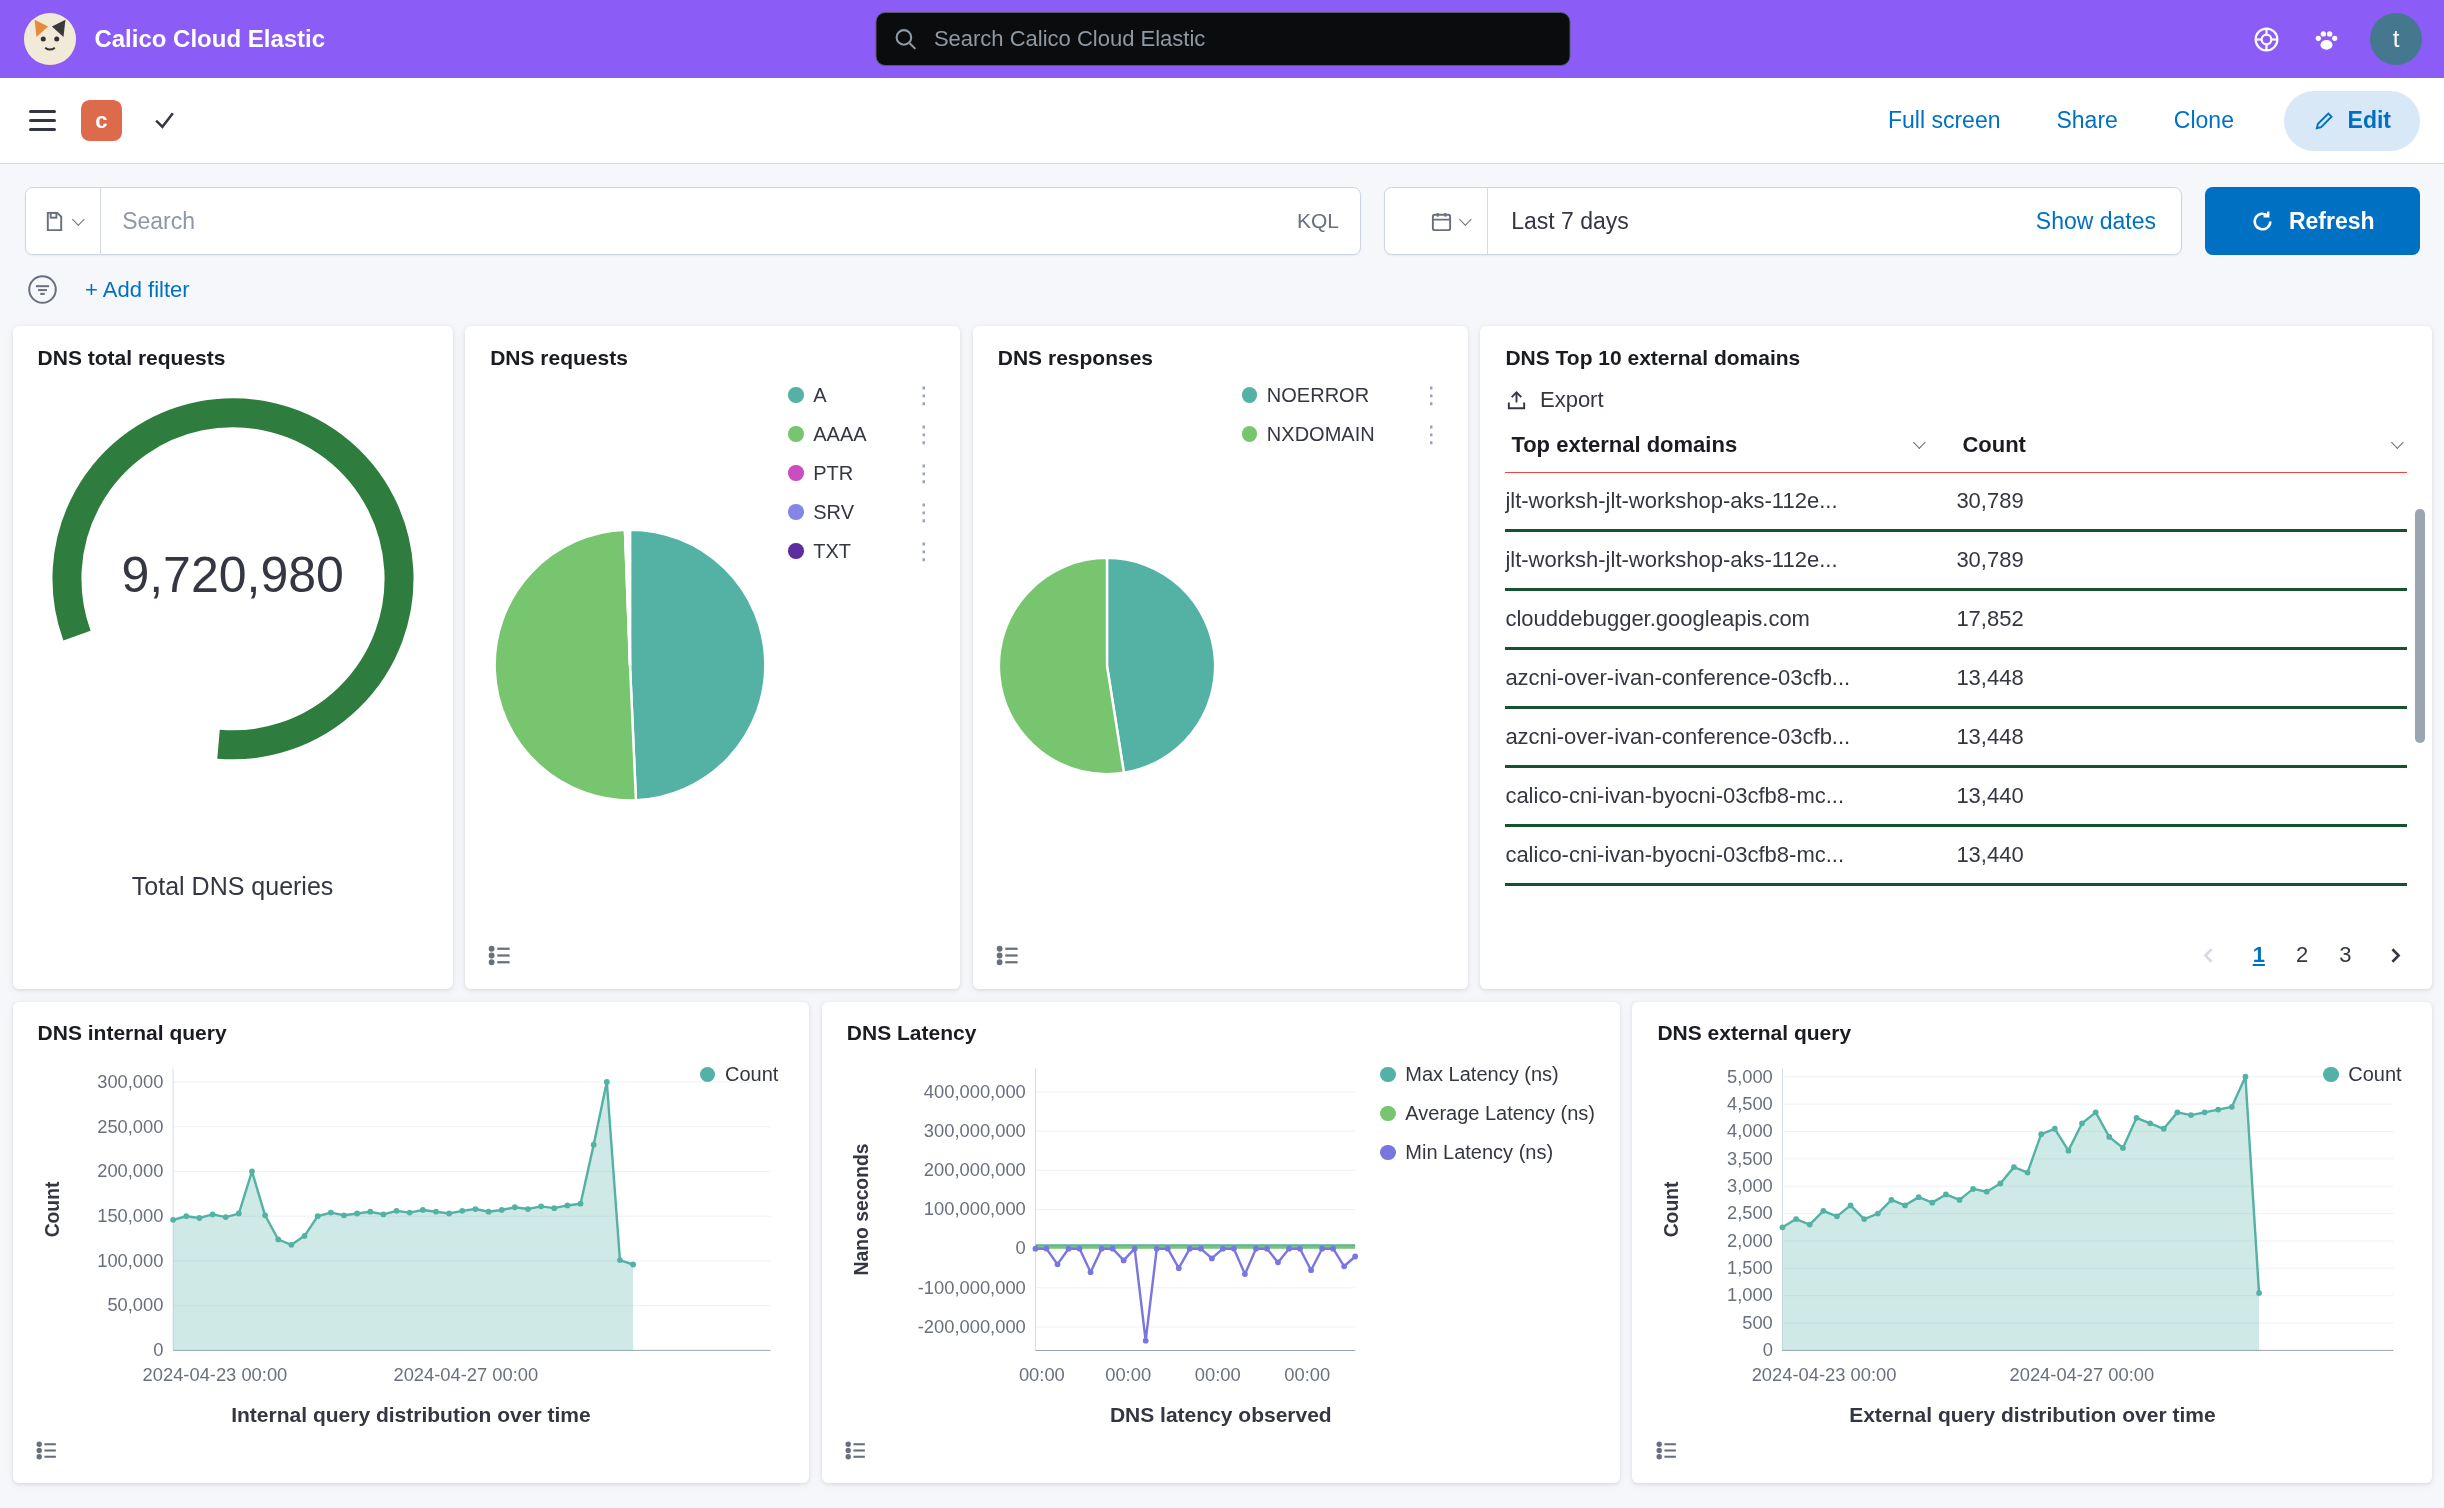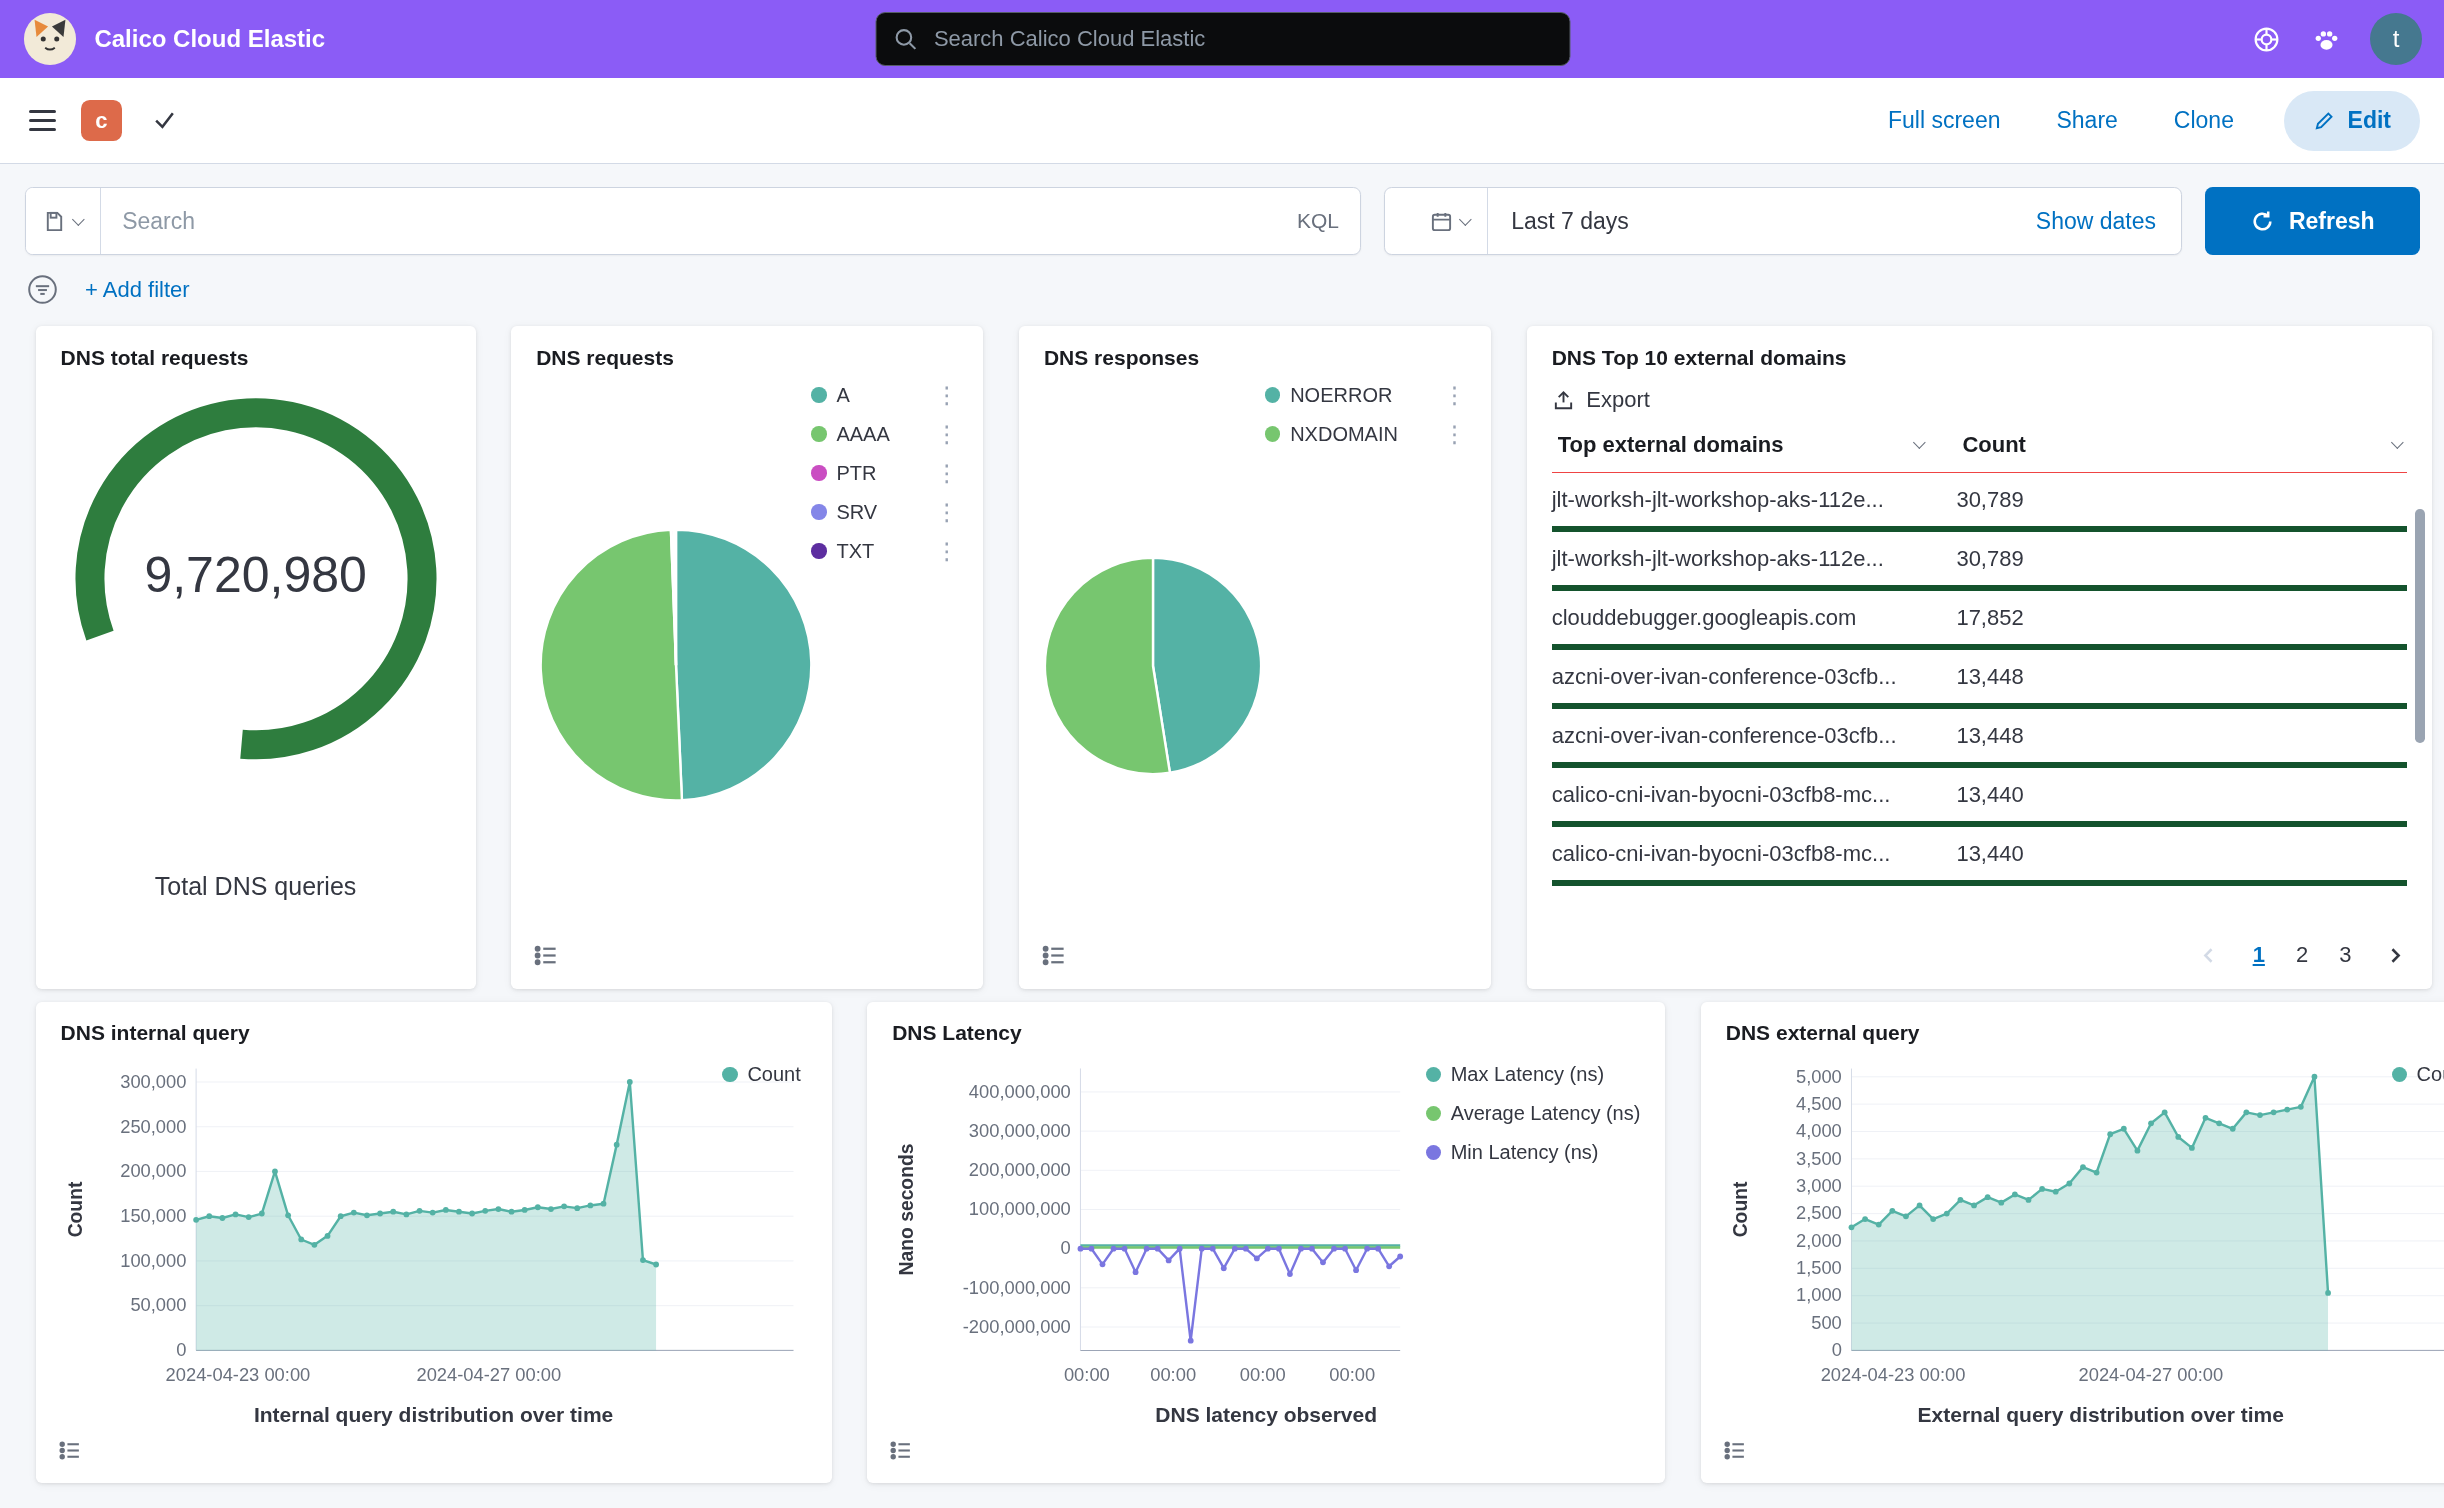--- a/index.html
+++ b/index.html
@@ -58,21 +58,21 @@
       transform:rotate(45deg);display:inline-block;margin-top:-3.9px;}
 
   
   .filterbar{display:flex;align-items:center;gap:19.3px;padding:17.4px 25px 19.3px;}
   .add-filter{color:#0071c2;font-size:22px;background:none;border:none;}
 
   
   .grid{padding:0 12.6px;display:flex;flex-direction:column;gap:12.6px;}
   .prow{display:flex;gap:12.6px;}
   .panel{background:#fff;border-radius:5.8px;position:relative;padding:19.3px 25px;
-      box-shadow:0 1px 3.9px rgba(0,0,0,.09),0 1.9px 9.7px rgba(0,0,0,.05);margin-left:23px;}
+      box-shadow:0 1px 3.9px rgba(0,0,0,.09),0 1.9px 9.7px rgba(0,0,0,.05);}
   .ptitle{font-size:21px;font-weight:700;color:#1a1c21;margin:0;}
   .ptall{height:663px;}
   .panel-b{height:481px;}
 
   
   .panel-gauge{width:440px;}
   .gauge-wrap{position:relative;height:454px;margin-top:3.9px;}
   .gauge-num{position:absolute;top:172px;left:0;width:100%;text-align:center;font-size:50px;
       font-weight:500;color:#343741;line-height:58px;}
   .gauge-caption{text-align:center;font-size:25px;color:#343741;margin-top:44px;}
@@ -95,21 +95,21 @@
   
   .table-panel{width:952px;}
   .export-row{display:flex;align-items:center;gap:11.6px;margin:17.4px 0 3.9px;font-size:22px;color:#343741;
       background:none;border:none;padding:0;}
   .thead{display:flex;height:56px;align-items:center;border-bottom:1px solid #ef4444;
       font-weight:700;font-size:22px;color:#1a1c21;}
   .th-domain{flex:1;display:flex;align-items:center;justify-content:space-between;padding-right:33px;
       background:none;border:none;font:inherit;font-weight:700;color:#1a1c21;}
   .th-count{width:451px;display:flex;align-items:center;justify-content:space-between;
       background:none;border:none;font:inherit;font-weight:700;color:#1a1c21;}
-  .trow{display:flex;height:59px;align-items:center;border-bottom:6px solid #14532d;font-size:22px;}
+  .trow{display:flex;height:59px;align-items:center;border-bottom:3px solid #14532d;font-size:22px;}
   .tcell-domain{flex:1;}
   .tcell-count{width:451px;}
   .scroll-thumb{position:absolute;right:7.7px;top:183px;width:9.7px;height:234px;border-radius:4.8px;background:#9aa4b2;}
   .pager{position:absolute;right:25px;bottom:21px;display:flex;align-items:center;gap:31px;}
   .page-btn{background:none;border:none;font-size:22px;color:#343741;padding:0;}
   .page-btn.active{color:#0071c2;font-weight:700;text-decoration:underline;}
   .pager-chev{background:none;border:none;padding:0;display:flex;}
 
   
   #panel-internal{width:797px;} #panel-latency{width:798px;} #panel-external{width:800px;}

